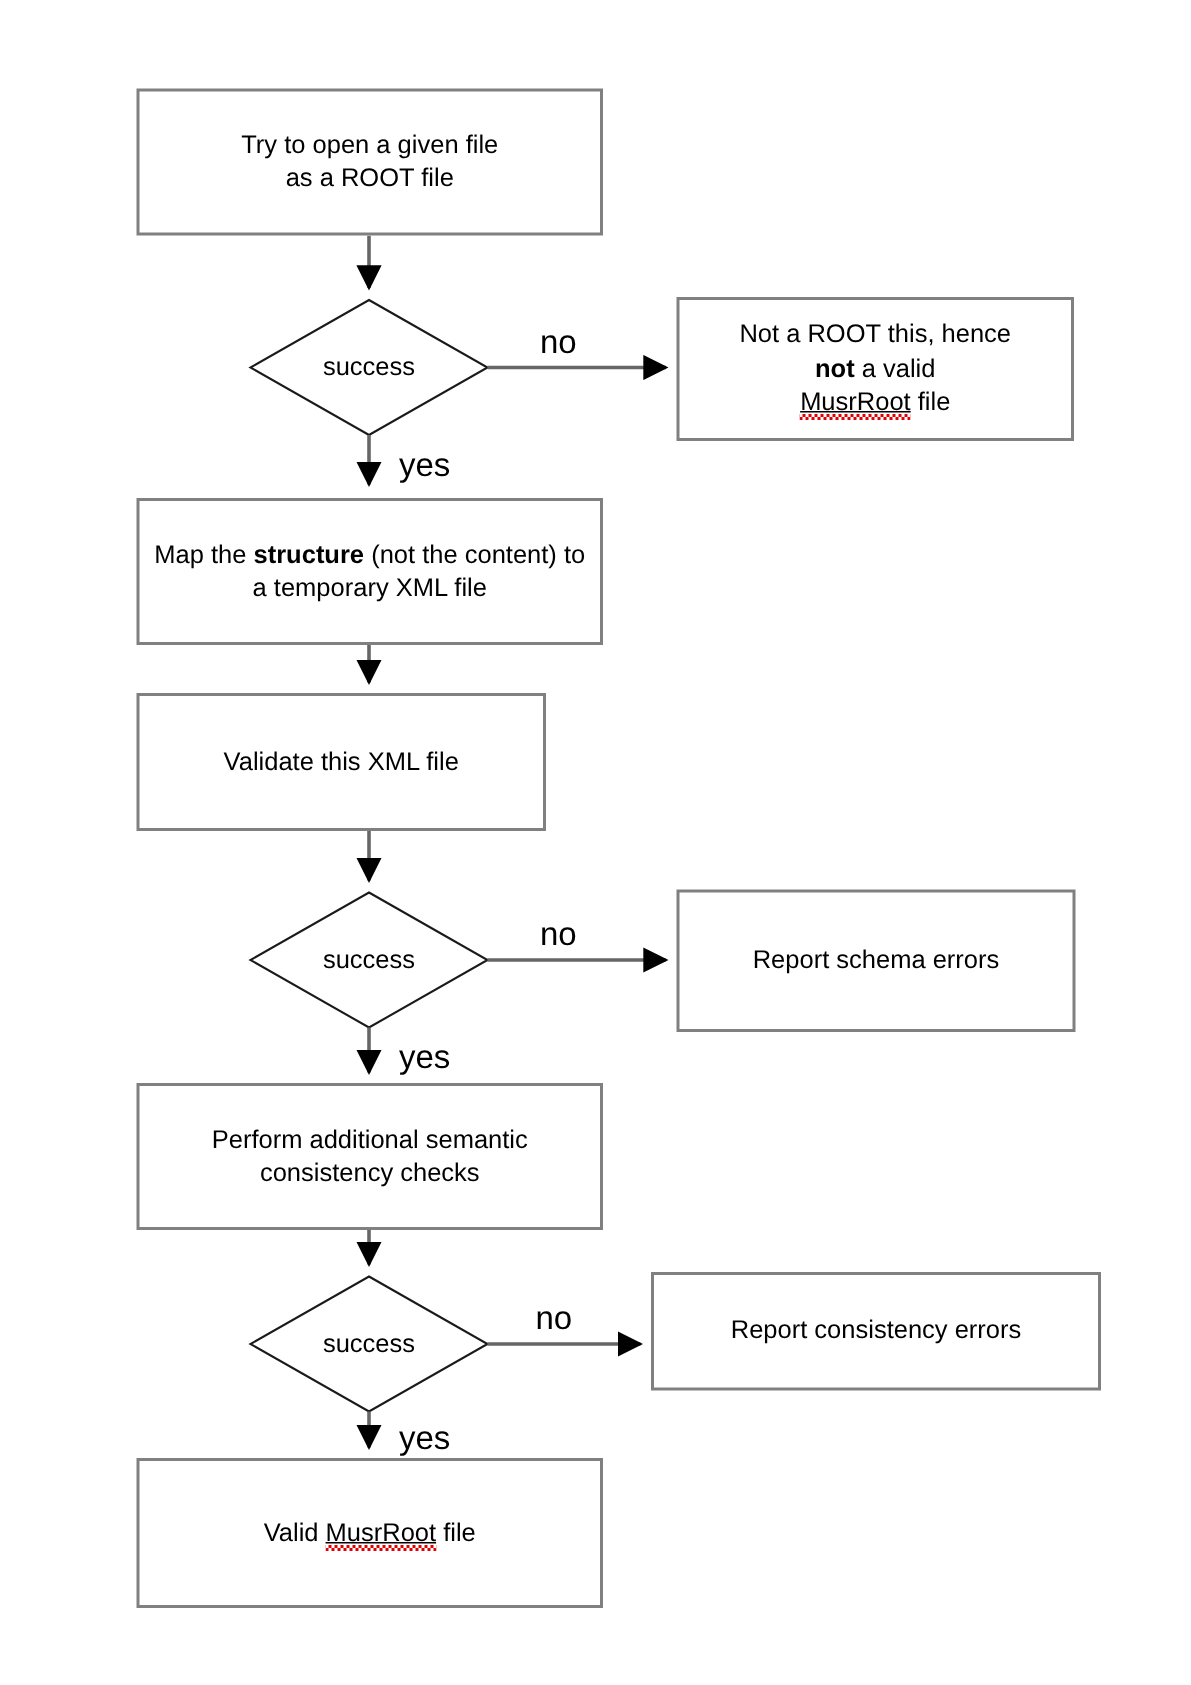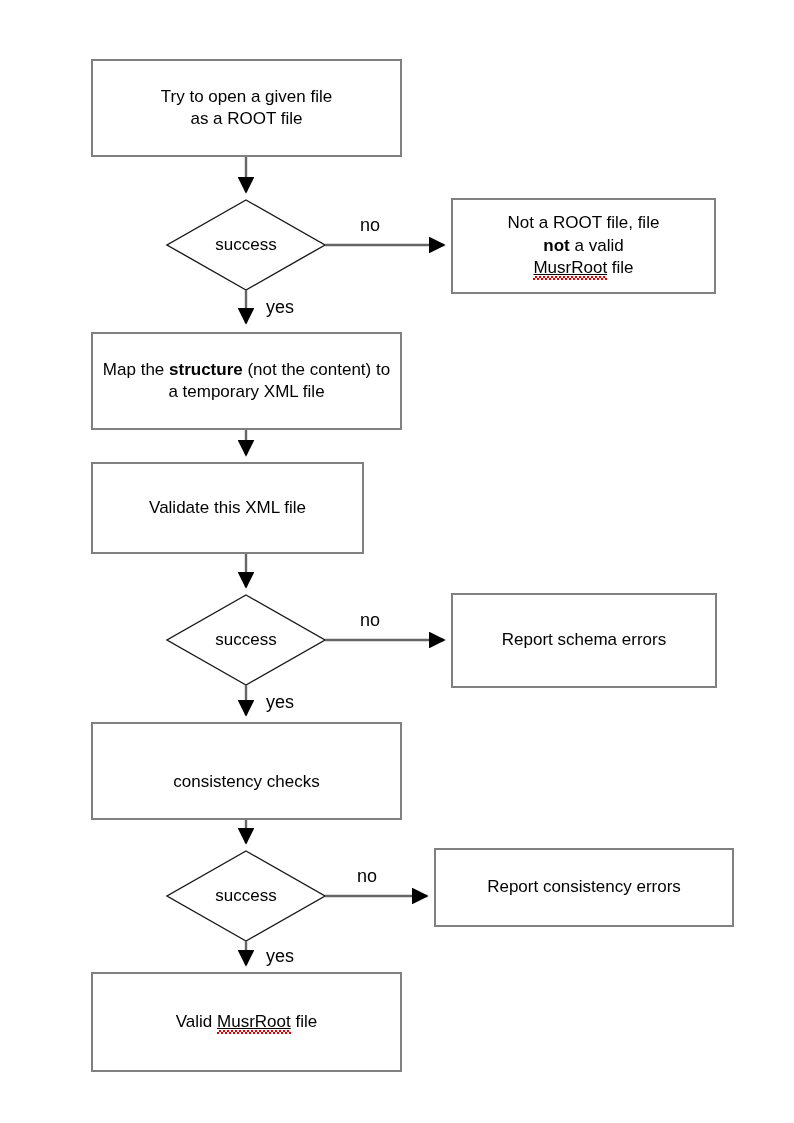--- a/index.html
+++ b/index.html
@@ -45,21 +45,21 @@
     width: 100%; height: 100%;
     display: flex;
     align-items: center;
     justify-content: center;
     font-size: 17px;
     color: #000000;
     pointer-events: none;
   }
   .edge-label {
     position: absolute;
-    font-size: 18px;
+    font-size: 22px;
     color: #000000;
     white-space: nowrap;
   }
   b.bi { font-weight: bold; }
   .misspell {
     position: relative;
     white-space: nowrap;
     text-decoration: underline;
   }
   .misspell::after {
@@ -126,21 +126,21 @@
 <div class="diamond-wrap" style="left:167px; top:200px; width:158px; height:90px;">
   <span class="diamond-label">success</span>
 </div>
 
 <div class="edge-label" style="left:360px; top:215px;">no</div>
 
 <div class="edge-label" style="left:266px; top:297px;">yes</div>
 
 <div class="node" style="left:451px; top:198px; width:265px; height:96px;">
   <span class="txt">
-    <span>Not a ROOT file, file</span><br>
+    <span>Not a ROOT this, hence</span><br>
     <b class="bi">not</b><span> a valid</span><br>
     <span class="misspell">MusrRoot</span><span> file</span>
   </span>
 </div>
 
 <div class="node" style="left:91px; top:332px; width:311px; height:98px;">
   <span class="txt">
     <span>Map the </span><b class="bi">structure</b><span> (not the content) to a temporary XML file</span>
   </span>
 </div>
@@ -158,21 +158,21 @@
 <div class="edge-label" style="left:360px; top:610px;">no</div>
 
 <div class="edge-label" style="left:266px; top:692px;">yes</div>
 
 <div class="node" style="left:451px; top:593px; width:266px; height:95px;">
   <span class="txt">Report schema errors</span>
 </div>
 
 <div class="node" style="left:91px; top:722px; width:311px; height:98px;">
   <span class="txt">
-    <br>
+    <span>Perform additional semantic</span><br>
     <span>consistency checks</span>
   </span>
 </div>
 
 <div class="diamond-wrap" style="left:167px; top:851px; width:158px; height:90px;">
   <span class="diamond-label">success</span>
 </div>
 
 <div class="edge-label" style="left:357px; top:866px;">no</div>
 

